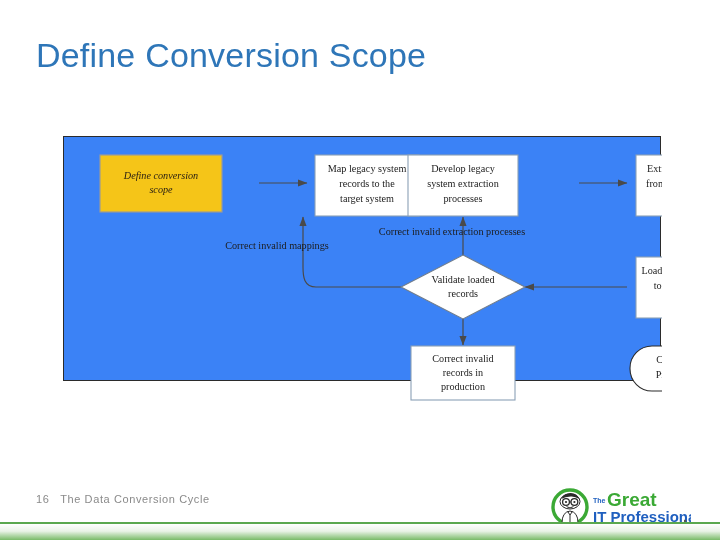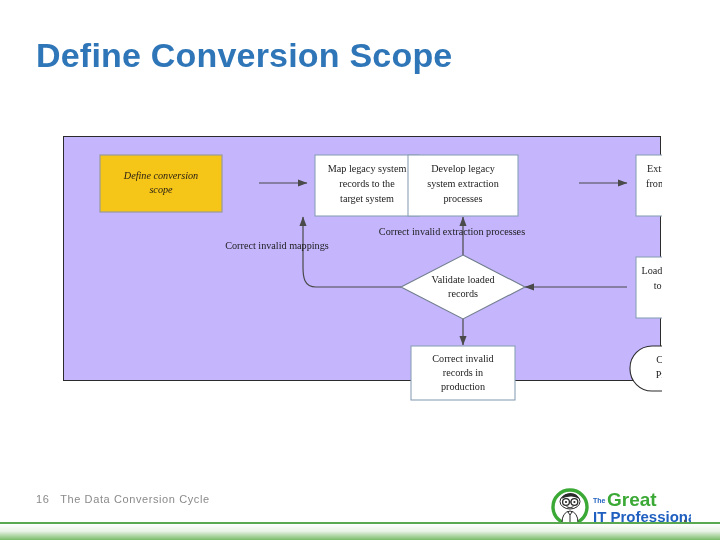--- a/index.html
+++ b/index.html
@@ -15,35 +15,35 @@
     position: relative;
   }
 
   
   #slide-title {
     position: absolute;
     left: 36px;
     top: 36px;
     font-family: "Liberation Sans", sans-serif;
     font-size: 34px;
-    font-weight: 700;
+    font-weight: 400;
     color: #2e76b8;
     letter-spacing: 0.2px;
     white-space: nowrap;
   }
 
   
   #diagram-frame {
     position: absolute;
     left: 63px;
     top: 136px;
     width: 598px;
     height: 245px;
     border: 1.5px solid #2b2b2b;
-    background: #c4b5fd;
+    background: #3b82f6;
     box-sizing: border-box;
   }
   #diagram-svg {
     position: absolute;
     left: 0;
     top: 0;
     width: 598px;
     height: 281px;
     display: block;
   }

